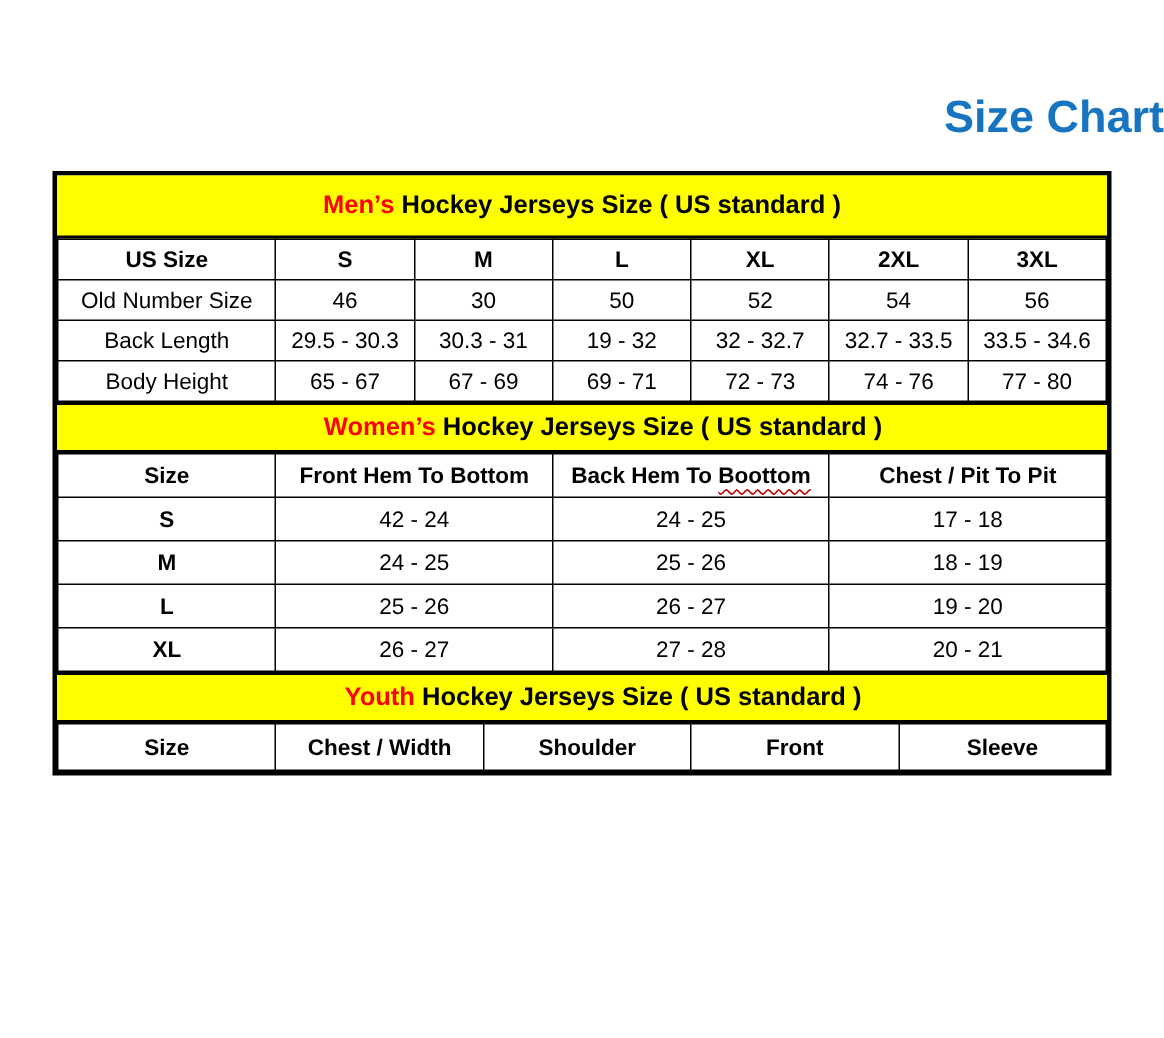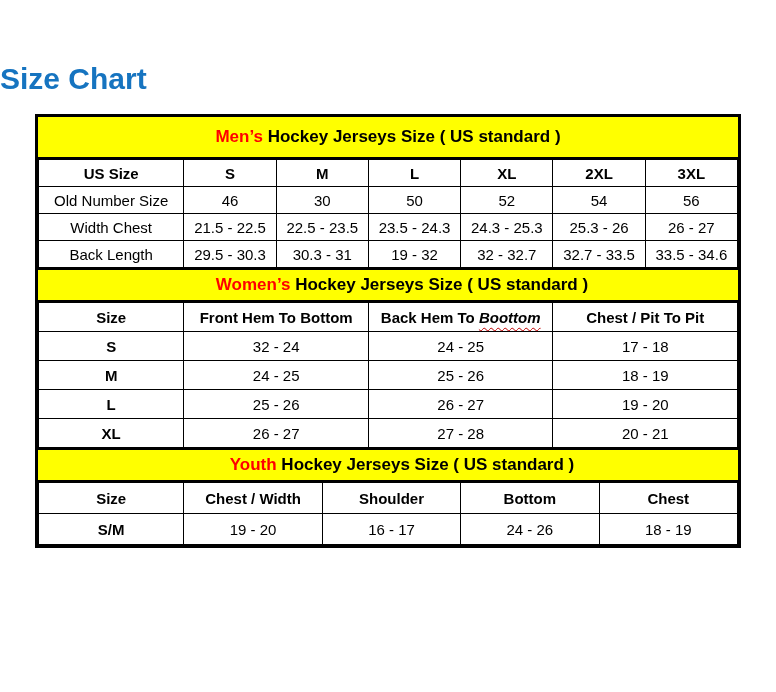--- a/index.html
+++ b/index.html
@@ -4,21 +4,21 @@
 <style>
   html, body { margin: 0; padding: 0; }
   body {
     width: 776px; height: 692px; overflow: hidden;
     background: #ffffff;
     font-family: "Liberation Sans", sans-serif;
     color: #000;
   }
   .page { padding-top: 62px; }
   .title {
-    margin: 0; text-align: left;
+    margin: 0; text-align: right;
     color: var(--title-blue, #1674C0);
     font-size: 30px; font-weight: 700; line-height: 1.1;
   }
   .chart {
     width: 700px; margin: 19px auto 0;
     border: 3px solid var(--grid-black, #000);
   }
   .banner {
     background: var(--banner-yellow, #FFFF00);
     text-align: center; font-weight: 700; font-size: 17px;
@@ -42,21 +42,20 @@
   #section-womens .grid th, #section-womens .grid td { height: 28px; }
   #section-youth .grid th, #section-youth .grid td { height: 30px; }
   .grid tbody td.row-label { font-weight: 400; }
   .grid tbody td.row-label.bold { font-weight: 700; }
   .squiggle {
     text-decoration: underline;
     text-decoration-style: wavy;
     text-decoration-color: var(--squiggle-red, #C00000);
     text-decoration-thickness: 1px;
     text-underline-offset: 4px;
-    font-style: italic;
   }
 </style>
 </head>
 <body>
 
 <div class="page">
   <h1 class="title">Size Chart</h1>
 
   <div class="chart">
 
@@ -87,36 +86,36 @@
             <tr>
               <td class="row-label">Old Number Size</td>
               <td>46</td>
               <td>30</td>
               <td>50</td>
               <td>52</td>
               <td>54</td>
               <td>56</td>
             </tr>
             <tr>
-              <td class="row-label">Width Chest</td>
-              <td>21.5 - 22.5</td>
-              <td>22.5 - 23.5</td>
-              <td>23.5 - 24.3</td>
-              <td>24.3 - 25.3</td>
-              <td>25.3 - 26</td>
-              <td>26 - 27</td>
-            </tr>
-            <tr>
               <td class="row-label">Back Length</td>
               <td>29.5 - 30.3</td>
               <td>30.3 - 31</td>
               <td>19 - 32</td>
               <td>32 - 32.7</td>
               <td>32.7 - 33.5</td>
               <td>33.5 - 34.6</td>
+            </tr>
+            <tr>
+              <td class="row-label">Body Height</td>
+              <td>65 - 67</td>
+              <td>67 - 69</td>
+              <td>69 - 71</td>
+              <td>72 - 73</td>
+              <td>74 - 76</td>
+              <td>77 - 80</td>
             </tr>
           </tbody>
         </table>
     </section>
 
     <section class="sec" id="section-womens">
       <div class="banner"><span class="hl">Women’s</span><span> Hockey Jerseys Size ( US standard )</span></div>
       <table class="grid">
           <colgroup>
             <col style="width: 20.8%;">
@@ -128,21 +127,21 @@
             <tr>
               <th><span>Size</span></th>
               <th><span>Front Hem To Bottom</span></th>
               <th><span>Back Hem To </span><span class="squiggle">Boottom</span></th>
               <th><span>Chest / Pit To Pit</span></th>
             </tr>
           </thead>
           <tbody>
             <tr>
               <td class="row-label bold">S</td>
-              <td>32 - 24</td>
+              <td>42 - 24</td>
               <td>24 - 25</td>
               <td>17 - 18</td>
             </tr>
             <tr>
               <td class="row-label bold">M</td>
               <td>24 - 25</td>
               <td>25 - 26</td>
               <td>18 - 19</td>
             </tr>
             <tr>
@@ -169,30 +168,23 @@
             <col>
             <col>
             <col>
             <col>
           </colgroup>
           <thead>
             <tr>
               <th><span>Size</span></th>
               <th><span>Chest / Width</span></th>
               <th><span>Shoulder</span></th>
-              <th><span>Bottom</span></th>
-              <th><span>Chest</span></th>
+              <th><span>Front</span></th>
+              <th><span>Sleeve</span></th>
             </tr>
           </thead>
           <tbody>
-            <tr>
-              <td class="row-label bold">S/M</td>
-              <td>19 - 20</td>
-              <td>16 - 17</td>
-              <td>24 - 26</td>
-              <td>18 - 19</td>
-            </tr>
           </tbody>
         </table>
     </section>
 
   </div>
 </div>
 
 </body></html>

